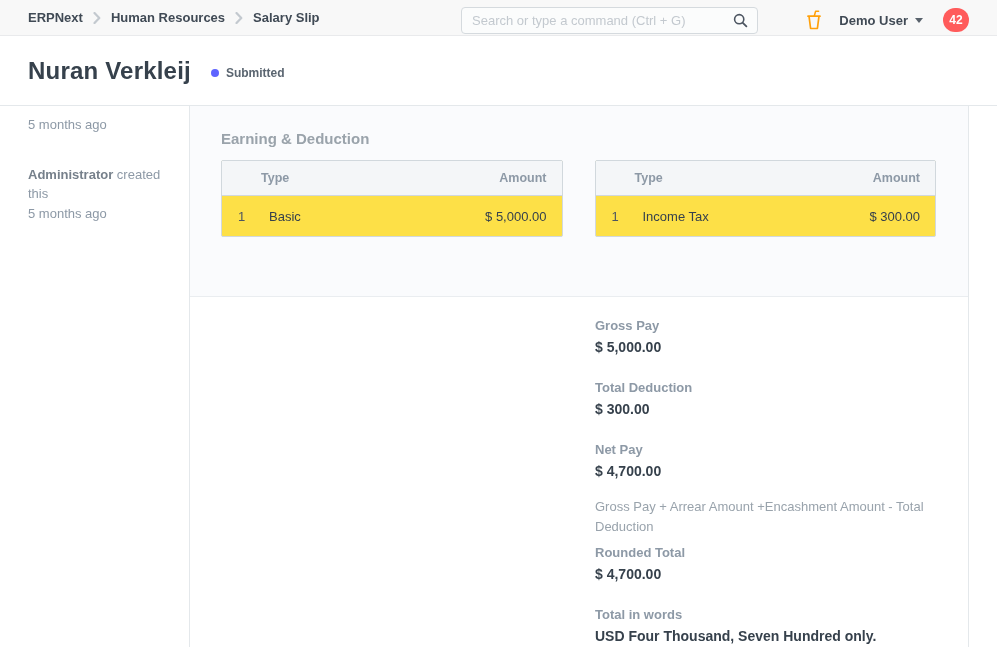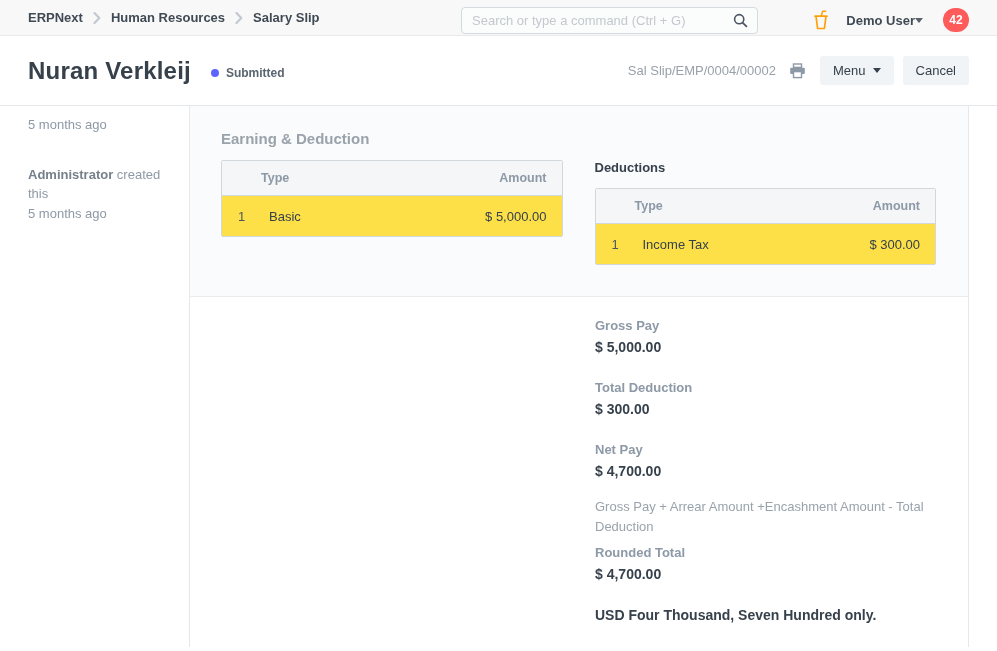--- a/index.html
+++ b/index.html
@@ -20,21 +20,21 @@
   .searchwrap{position:absolute; left:461px; top:7px; width:297px; height:27px;
     background:#fbfcfc; border:1px solid #d5dade; border-radius:4px;
     display:flex; align-items:center;}
   .searchwrap input{flex:1; border:none; outline:none; background:transparent;
     font-size:13px; padding:0 6px 0 10px; color:#5a6570;
     font-family:"Liberation Sans",sans-serif;}
   .searchwrap input::placeholder{color:#c3c9cf;}
   .search-ico{margin-right:9px; display:flex;}
   .nav-right{position:absolute; right:28px; top:0; height:40px; display:flex; align-items:center; gap:16px;}
   .bev{display:flex; cursor:pointer;}
-  .userdrop{display:flex; align-items:center; cursor:pointer;}
+  .userdrop{display:flex; align-items:center; gap:7px; cursor:pointer;}
   .userdrop .uname{font-size:13px; font-weight:700; color:#404a55;}
   .caret{width:0; height:0; border-left:4px solid transparent; border-right:4px solid transparent;
     border-top:5px solid #59626c; display:inline-block;}
   .badge{min-width:26px; height:24px; background:var(--badge); color:#fff; font-size:12px;
     font-weight:700; border-radius:12px; display:flex; align-items:center; justify-content:center;
     padding:0 6px; cursor:pointer; margin-left:4px;}
 
   
   .page-head{height:70px; background:#fff; border-bottom:1px solid #e4e8eb;
     display:flex; align-items:center; padding:0 28px; position:relative;}
@@ -131,35 +131,20 @@
     <span class="badge">42</span>
   </div>
 </div>
 
 <div class="page-head">
   <span class="page-title">Nuran Verkleij</span>
   <span class="status">
     <span class="status-dot"></span>
     <span class="status-text">Submitted</span>
   </span>
-  <div class="head-right">
-    <span class="docname">Sal Slip/EMP/0004/00002</span>
-    <span class="iconbtn">
-      <svg width="17" height="16" viewBox="0 0 17 16">
-          <rect x="4.5" y="1" width="8" height="3.4" fill="none" stroke="#8d99a6" stroke-width="1.4"></rect>
-          <rect x="1.2" y="4.8" width="14.6" height="6.2" rx="1" fill="#8d99a6"></rect>
-          <rect x="4.5" y="8.6" width="8" height="6" fill="#fff" stroke="#8d99a6" stroke-width="1.4"></rect>
-        </svg>
-    </span>
-    <button class="btn">
-      <span>Menu</span>
-      <span class="caret"></span>
-    </button>
-    <button class="btn">Cancel</button>
-  </div>
 </div>
 
 <div class="body-row">
 
   <div class="sidebar">
     <div class="timeline-item">5 months ago</div>
     <div class="timeline-item">
       <span class="tl-link">Administrator</span><span> created this</span><br>
       <span>5 months ago</span>
     </div>
@@ -179,21 +164,20 @@
             </div>
             <div class="grid-row">
               <span class="gr-idx">1</span>
               <span class="gr-type">Basic</span>
               <span class="gr-amount">$ 5,000.00</span>
             </div>
           </div>
         </div>
 
         <div class="col">
-          <div class="field-label">Deductions</div>
           <div class="grid">
             <div class="grid-head">
               <span class="gh-type">Type</span>
               <span class="gh-amount">Amount</span>
             </div>
             <div class="grid-row">
               <span class="gr-idx">1</span>
               <span class="gr-type">Income Tax</span>
               <span class="gr-amount">$ 300.00</span>
             </div>
@@ -221,20 +205,21 @@
         </div>
 
         <div class="description">Gross Pay + Arrear Amount +Encashment Amount - Total Deduction</div>
 
         <div class="control">
           <div class="lab">Rounded Total</div>
           <div class="val">$ 4,700.00</div>
         </div>
 
         <div class="control">
+          <div class="lab">Total in words</div>
           <div class="val">USD Four Thousand, Seven Hundred only.</div>
         </div>
 
       </div>
     </div>
   </div>
 
   <div class="gutter"></div>
 </div>
 

